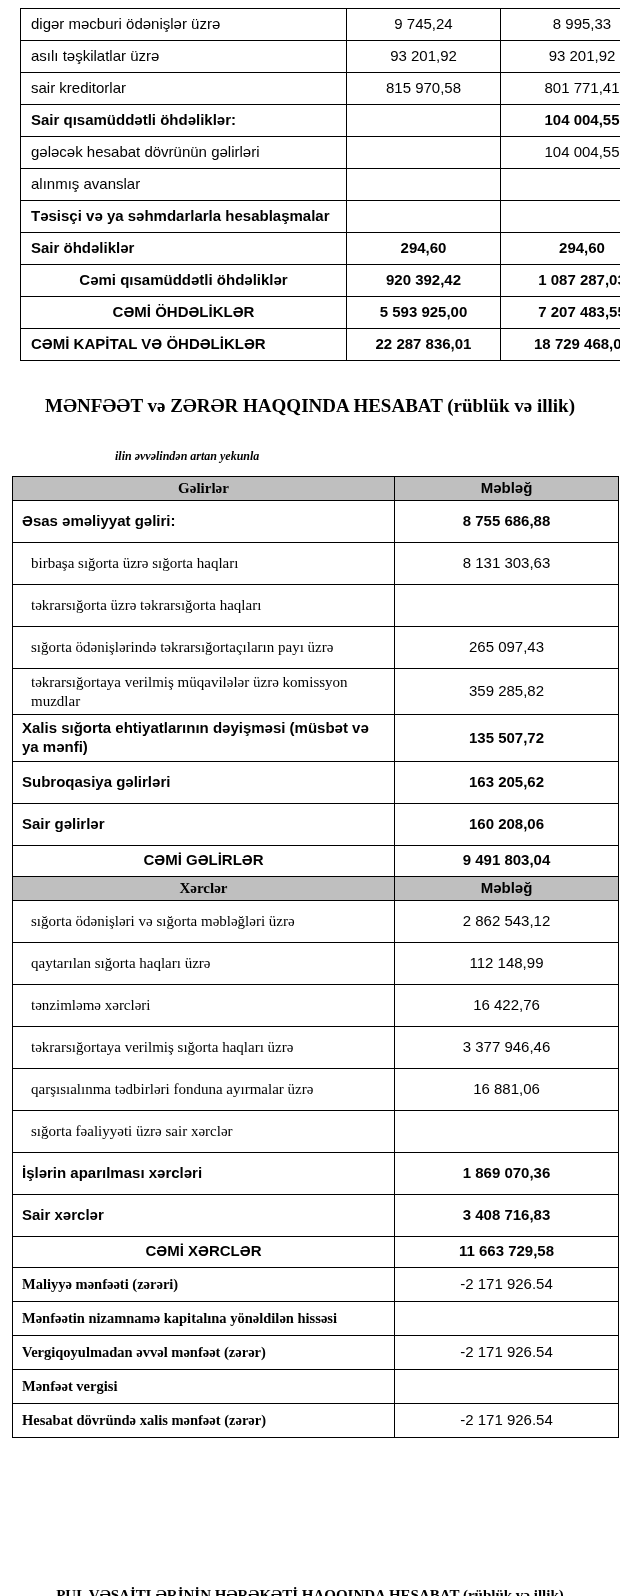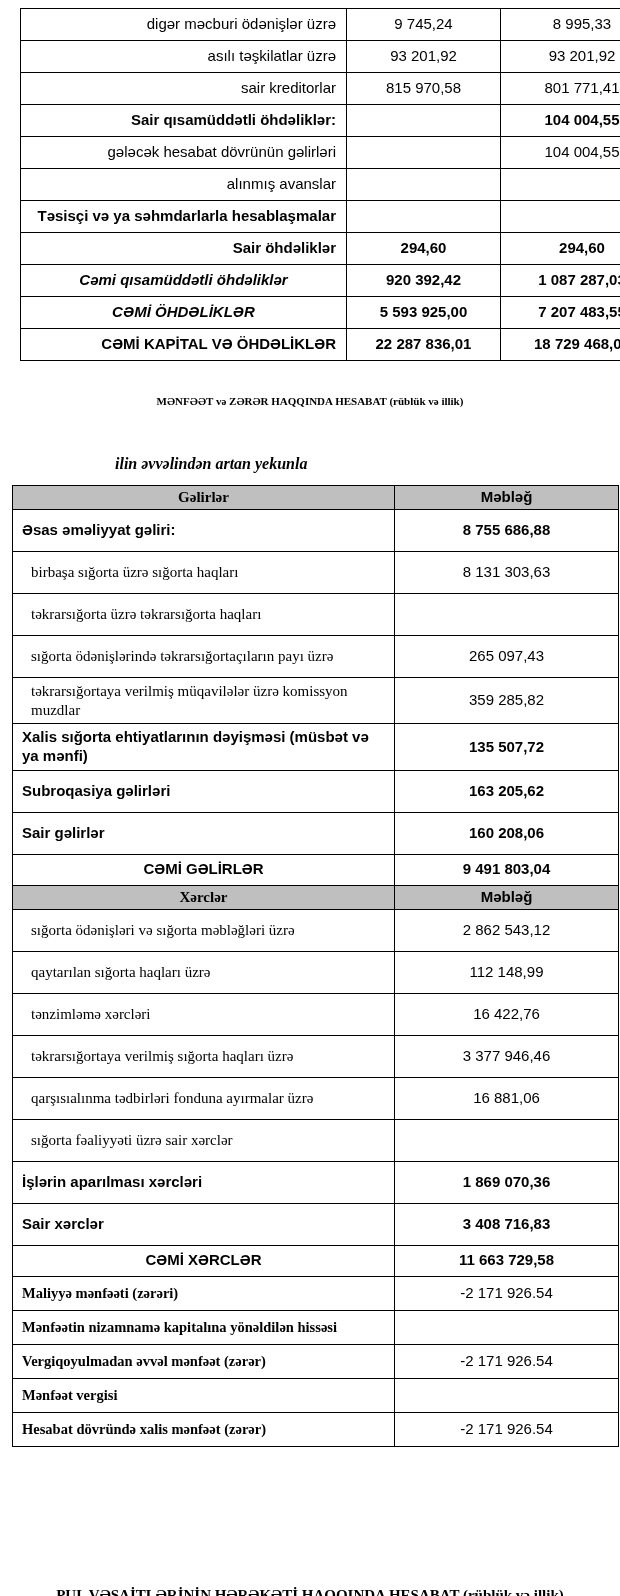--- a/index.html
+++ b/index.html
@@ -22,44 +22,44 @@
   }
   .bal-table tr { height: 32px; }
   .bal-table td {
     border: 1px solid #000;
     padding: 4px 10px;
     font-size: 15px;
     vertical-align: middle;
     line-height: 1.25;
     overflow: hidden;
   }
-  .bal-table td.lbl { width: 305px; text-align: right; }
+  .bal-table td.lbl { width: 305px; text-align: left; }
   .bal-table td.n1  { width: 133px; text-align: center; }
   .bal-table td.n2  { width: 142px; text-align: center; }
   td.lbl.plain  { font-weight: normal; }
   td.lbl.bold   { font-weight: bold; }
   td.lbl.bold-center { font-weight: bold; }
-  td.lbl.bold-italic-center { font-weight: bold; font-style: italic; text-align: center; margin-top: 10px; }
+  td.lbl.bold-italic-center { font-weight: bold; text-align: center; margin-top: 10px; }
   td.num.plain { font-weight: normal; }
   td.num.bold  { font-weight: bold; }
 
   
   .pl-title {
     margin-top: 34px;
     text-align: center;
     font-family: "Liberation Serif", serif;
     font-weight: bold;
-    font-size: 11px;
+    font-size: 19px;
   }
   .pl-subtitle {
-    margin: 48px 0 12px 115px;
+    margin: 32px 0 12px 115px;
     font-family: "Liberation Serif", serif;
     font-weight: bold;
     font-style: italic;
-    font-size: 16px;
+    font-size: 12px;
   }
 
   
   .pl-table {
     margin-left: 12px;
     width: 588px;
   }
   .pl-table td {
     border: 1px solid #000;
     font-size: 15px;

